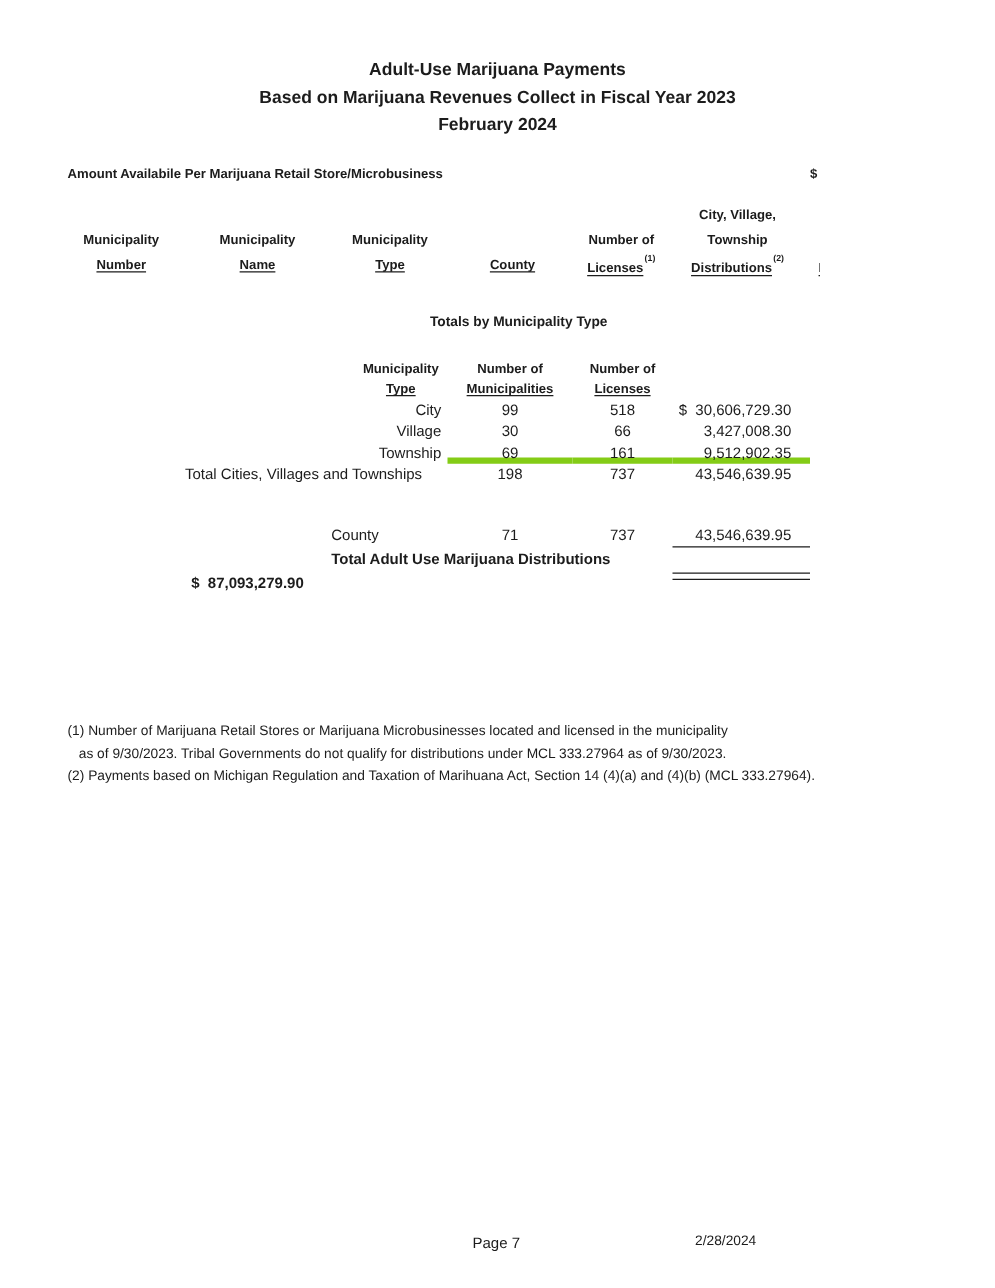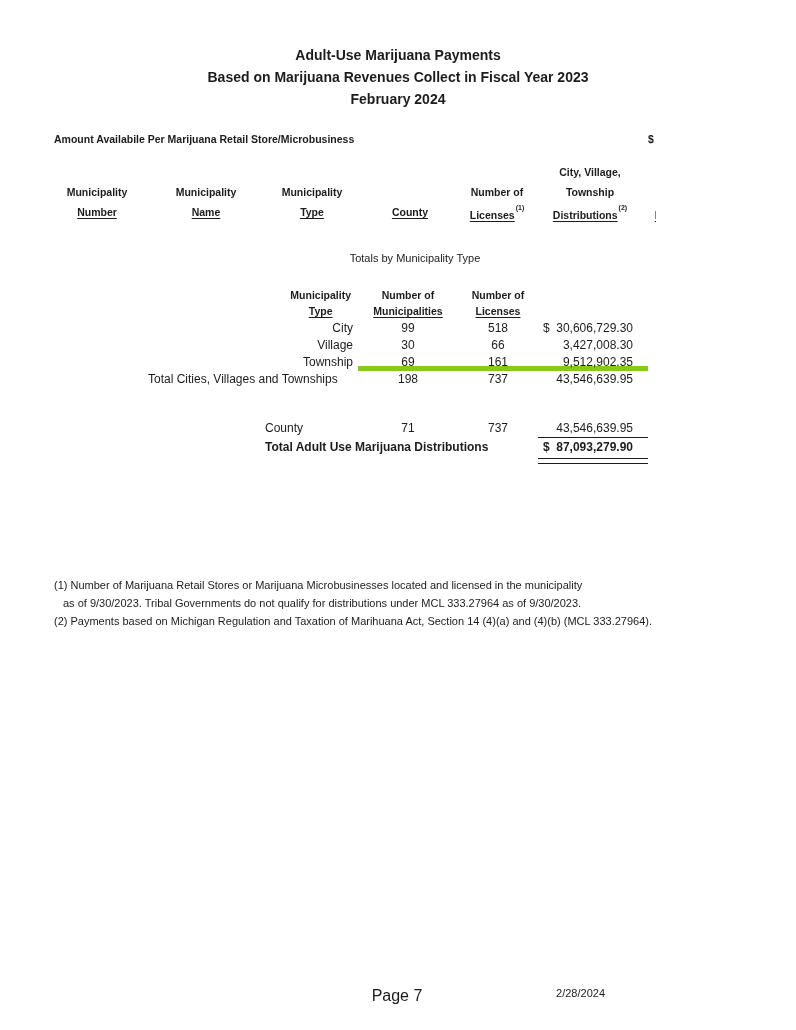--- a/index.html
+++ b/index.html
@@ -6,21 +6,21 @@
   .page {
     position: relative;
     width: 656px;
     height: 1030px;
     background: #ffffff;
     color: #1c1c1c;
     font-family: "Liberation Sans", sans-serif;
     overflow: hidden;
   }
   .abs { position: absolute; }
-  .b { font-weight: bold; }
+  .b { font-weight: bold; flex-direction: column; }
   .u { text-decoration: underline; text-underline-offset: 2px; }
   sup.fn {
     font-size: 7px;
     font-weight: bold;
     position: relative;
     top: -4px;
     margin-left: 1px;
     text-decoration: none;
   }
 
@@ -44,21 +44,21 @@
     font-size: 10.5px;
     font-weight: bold;
     line-height: 20px;
     white-space: nowrap;
   }
 
   
   .totals-heading {
     top: 252px; left: 415px;
     transform: translateX(-50%);
-    font-size: 11px; font-weight: normal;
+    font-size: 11px; font-weight: bold;
     white-space: nowrap;
   }
   .ttable { left: 148px; width: 500px; }
   .thead-row { display: flex; font-size: 10.5px; font-weight: bold; line-height: 16px; }
   .thc1 { width: 210px; text-align: right; }
   .thc1 .inner { display: inline-block; text-align: center; margin-right: 7px; }
   .thc2 { width: 100px; text-align: center; }
   .thc3 { width: 80px;  text-align: center; }
   .thc4 { width: 110px; text-align: center; }
   .trow { display: flex; height: 17px; font-size: 12px; line-height: 17px; }
@@ -76,21 +76,21 @@
     left: 538px; top: 458px; width: 110px; height: 4px;
     border-top: 1px solid #1c1c1c;
     border-bottom: 1px solid #1c1c1c;
   }
 
   
   .footnotes { top: 576px; left: 54px; width: 700px; font-size: 11px; line-height: 18px; }
   .fn-indent { padding-left: 9px; }
 
   
-  .footer-page { top: 987px; left: 397px; transform: translateX(-50%); font-size: 16px; }
+  .footer-page { top: 987px; left: 397px; transform: translateX(-50%); font-size: 12px; }
   .footer-date { top: 987px; right: 51px; font-size: 11px; }
 </style>
 </head>
 <body>
 
 <div class="page">
 
   <div class="abs title-block">
     <div>Adult-Use Marijuana Payments</div>
     <div>Based on Marijuana Revenues Collect in Fiscal Year 2023</div>

